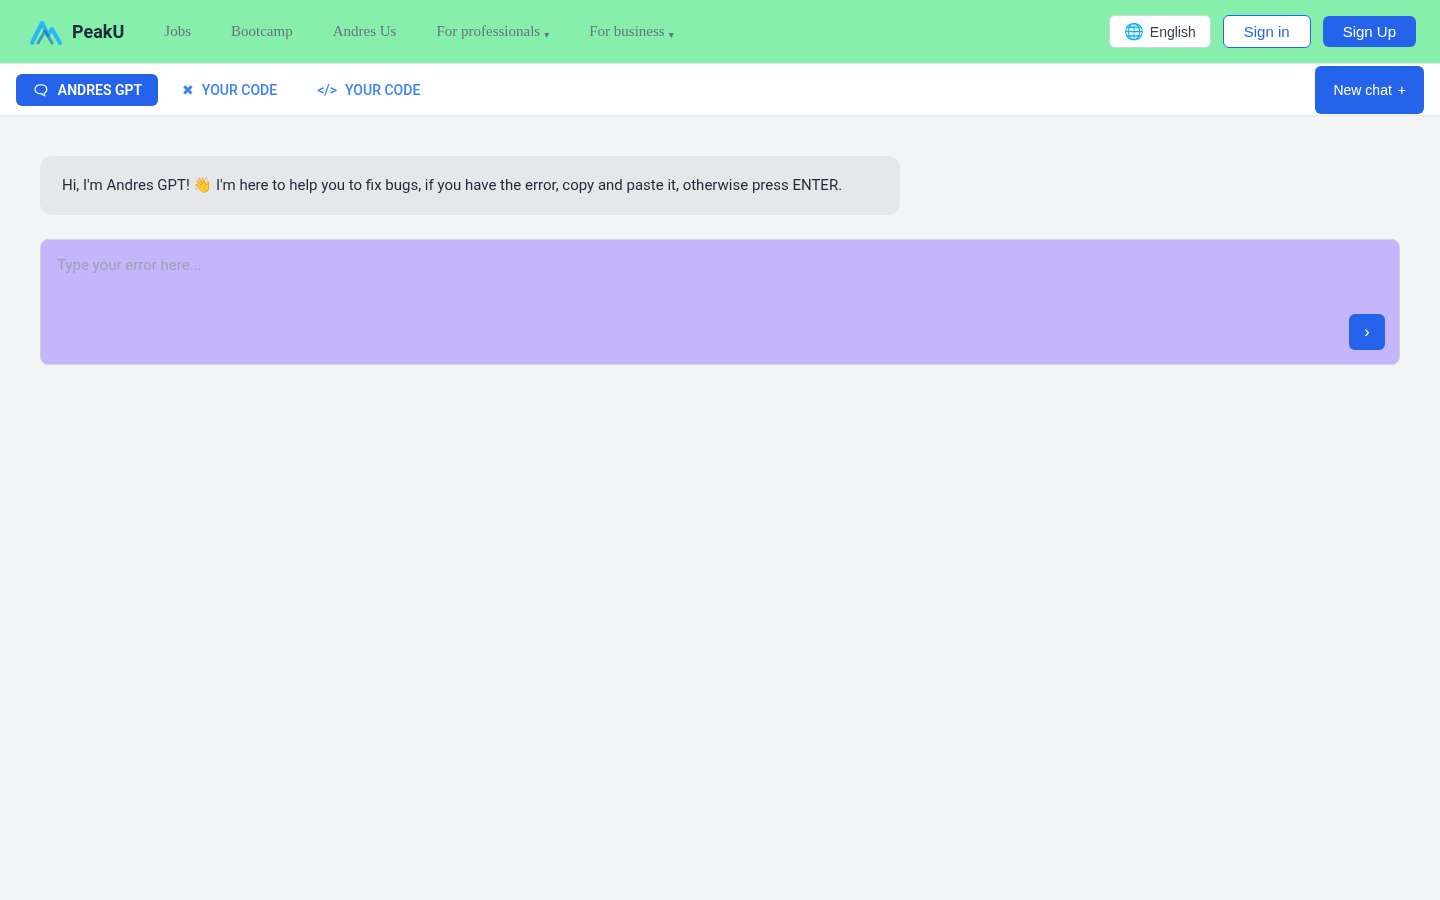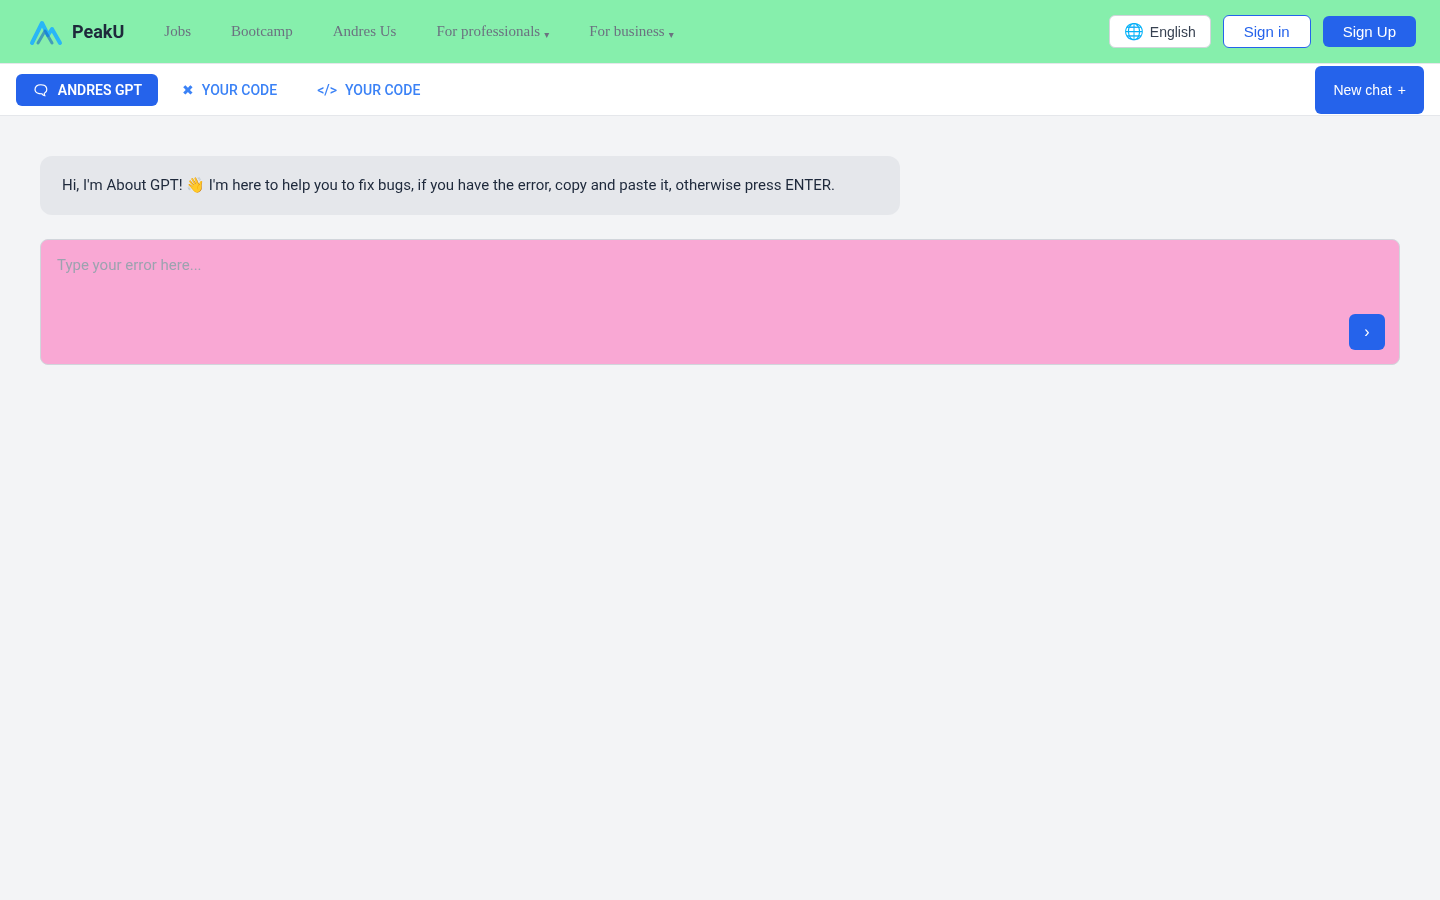--- a/index.html
+++ b/index.html
@@ -190,21 +190,21 @@
       max-width: 860px;
       margin: 0 0 24px 0;
       font-size: 15px;
       color: #1e293b;
       line-height: 1.5;
     }
 
     
     .input-container {
       position: relative;
-      background: #f9a8d4;
+      background: #c4b5fd;
       border: 1.5px solid #d1d5db;
       border-radius: 8px;
       min-height: 120px;
     }
 
     .error-textarea {
       width: 100%;
       min-height: 120px;
       padding: 16px 52px 16px 16px;
       border: none;
@@ -297,21 +297,21 @@
     <button class="new-chat-btn">
       <span>New chat</span>
       <span>+</span>
     </button>
   </div>
 </div>
 
 <div class="main-content">
 
   <div class="chat-message">
-    <span>Hi, I'm About GPT! 👋 I'm here to help you to fix bugs, if you have the error, copy and paste it, otherwise press ENTER.</span>
+    <span>Hi, I'm Andres GPT! 👋 I'm here to help you to fix bugs, if you have the error, copy and paste it, otherwise press ENTER.</span>
   </div>
 
   <div class="input-container">
     <textarea class="error-textarea" placeholder="Type your error here..." style=""></textarea>
     <button class="send-btn">
       <span>›</span>
     </button>
   </div>
 
 </div>

